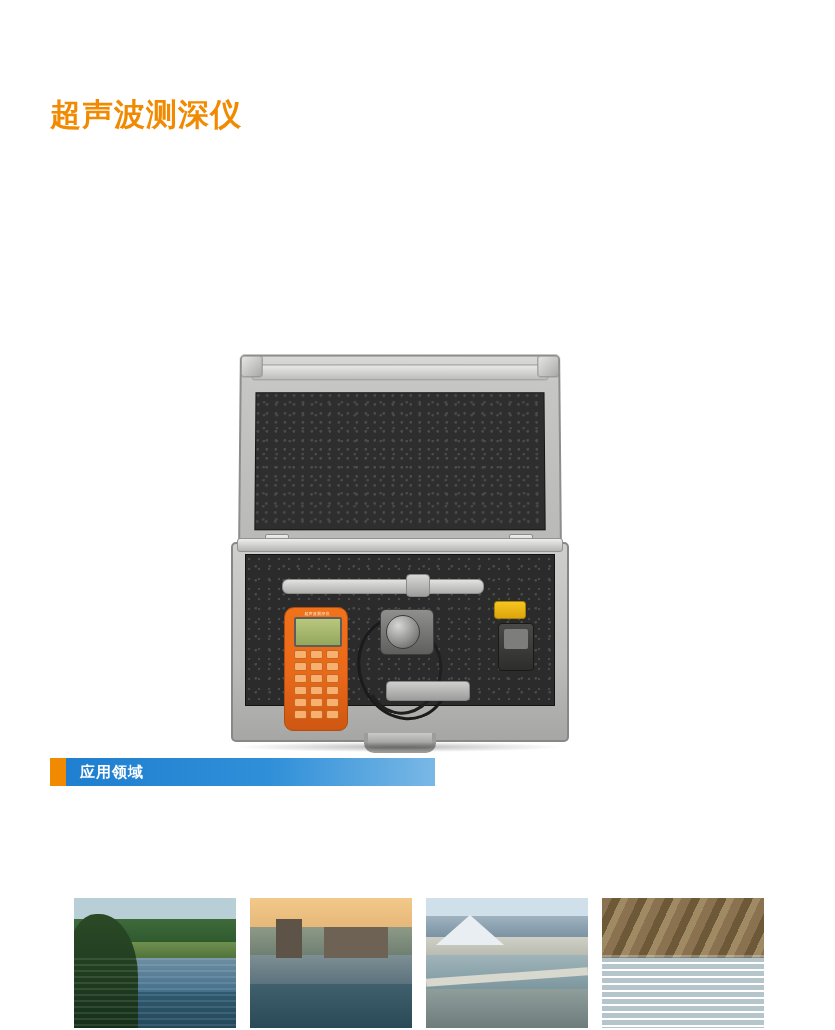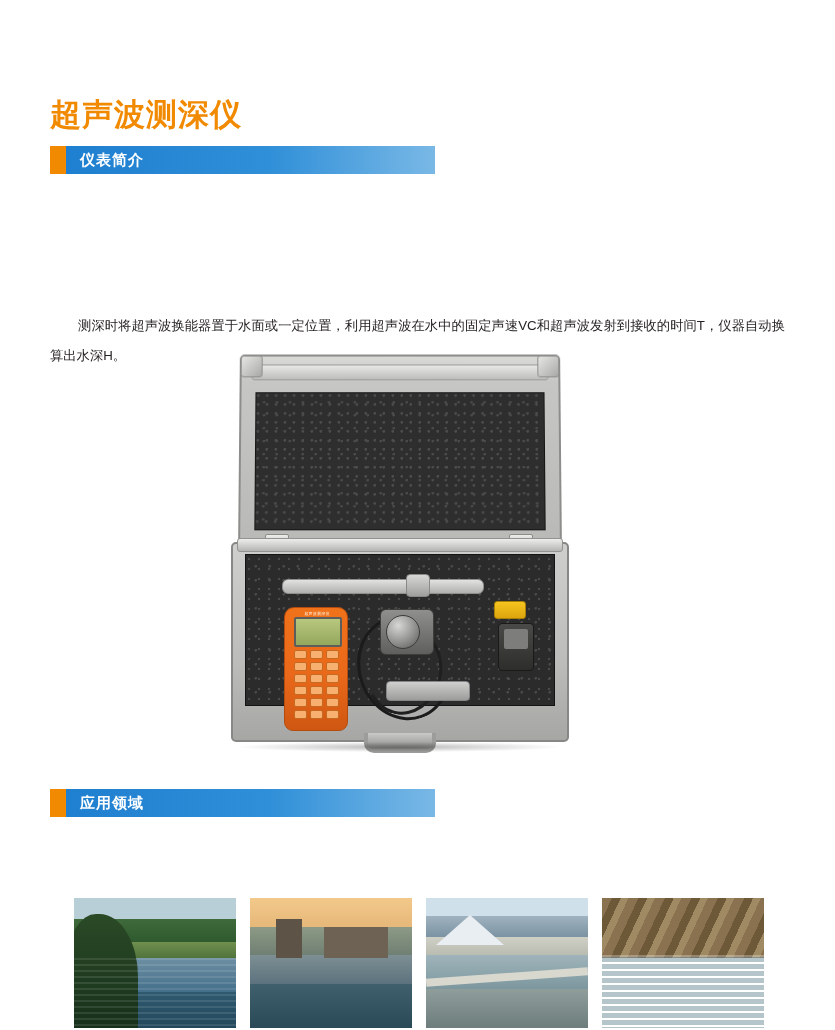--- a/index.html
+++ b/index.html
@@ -60,21 +60,21 @@
     left: 30px;
     top: 0;
     height: 28px;
     line-height: 28px;
     font-size: 15px;
     font-weight: bold;
     color: #ffffff;
     letter-spacing: 1px;
   }
   #sec-head-intro { top: 114px; }
-  #sec-head-apps  { top: 757px; }
+  #sec-head-apps  { top: 726px; }
 
   .body-text {
     position: absolute;
     left: 50px;
     width: 735px;
     font-size: 13.3px;
     line-height: 30px;
     color: #231f20;
     text-align: justify;
   }
@@ -481,28 +481,22 @@
       rgba(120,150,160,0.55) 2px 7px);
   }
 </style>
 </head>
 <body>
 
 <div class="page">
 
   <h1 class="title">超声波测深仪</h1>
 
-  <div class="sec-head" id="sec-head-intro">
-    <div class="bar-orange"></div>
-    <div class="bar-blue"></div>
-    <div class="sec-label">仪表简介</div>
-  </div>
-
-
-  <p class="body-text" id="para2"><span class="indent"></span><span>测深时将超声波换能器置于水面或一定位置，利用超声波在水中的固定声速VC和超声波发射到接收的时间T，仪器自动换算出水深H。</span></p>
+
+
 
   <div class="photo-wrap">
     <div class="lid">
       <div class="lid-rail"></div>
       <div class="lid-corner lc-tl"></div>
       <div class="lid-corner lc-tr"></div>
       <div class="lid-foam"></div>
     </div>
 
     <div class="latch latch-l"></div>

